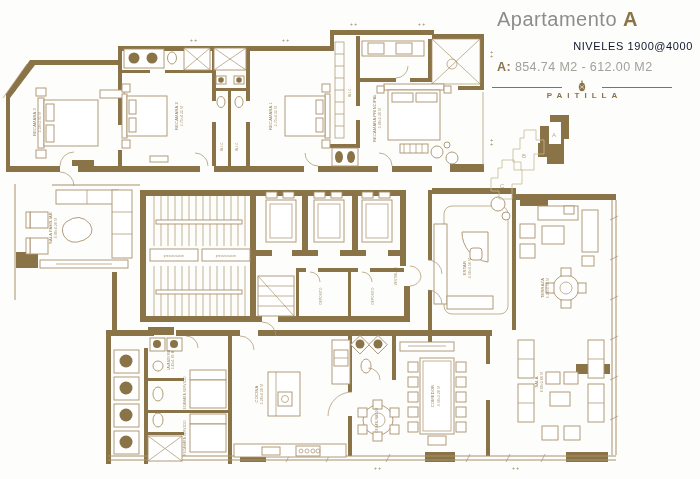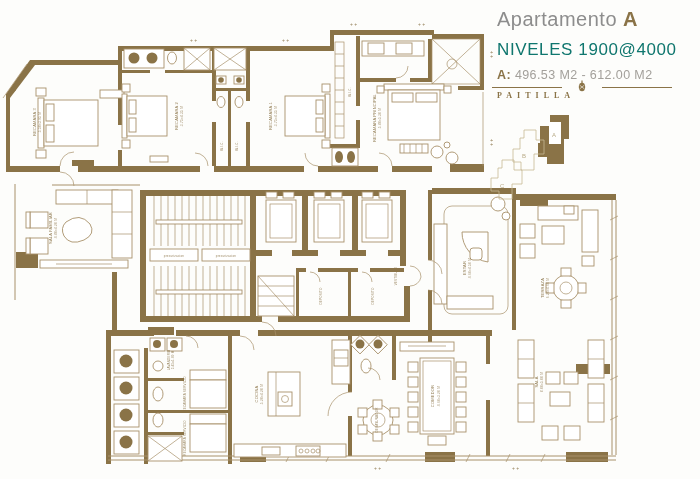--- a/index.html
+++ b/index.html
@@ -3,24 +3,24 @@
 <meta charset="utf-8">
 <style>
   html,body{margin:0;padding:0;background:#e8e8e8;}
   .page{position:relative;width:700px;height:479px;background:#fdfdfb;overflow:hidden;
         font-family:"Liberation Sans",sans-serif;padding-left:27px;}
   .plan{position:absolute;left:0;top:0;}
   
   .hdr{position:absolute;left:497px;top:8px;width:196px;}
   .hdr-title{font-size:20px;font-weight:300;color:#8d8d8d;letter-spacing:.5px;}
   .hdr-title b{color:var(--wall);font-weight:700;}
-  .hdr-sub{margin-top:9px;font-size:17px;color:#0f766e;letter-spacing:.6px;}
+  .hdr-sub{margin-top:9px;font-size:11px;color:#0f172a;letter-spacing:.6px;text-align:right;}
   .hdr-area{margin-top:8px;font-size:12.5px;color:#a3a09b;letter-spacing:.4px;}
   .hdr-area b{color:var(--wall);font-weight:700;}
-  .brand{position:absolute;left:492px;top:78px;width:180px;text-align:left;font-family:Liberation Serif, serif;}
+  .brand{position:absolute;left:492px;top:78px;width:180px;text-align:center;}
   .brand .rule{position:relative;height:11px;}
   .brand .rule:before,.brand .rule:after{content:"";position:absolute;top:9px;height:1px;width:70px;background:var(--wall);}
   .brand .rule:before{left:0;} .brand .rule:after{right:0;}
   .brand .emblem{position:absolute;left:50%;top:0;transform:translateX(-50%);}
   .brand .word{margin-top:2px;font-size:8px;font-weight:700;color:var(--wall);letter-spacing:5px;text-indent:5px;}
   
   svg text{font-family:"Liberation Sans",sans-serif;}
   .wall{fill:var(--wall);}
   .thin{stroke:var(--line);stroke-width:1;fill:none;}
   .hair{stroke:var(--line);stroke-width:.7;fill:none;}
@@ -524,21 +524,21 @@
       <path class="kp-o" d="M46,22 h12 v10 h8 v14 h-10 v16 h-13 v-8 h-8 v-13 h7 v-11 h4 z"></path>
       <text class="kp-t" x="44" y="50">B</text>
       <path class="kp-o" d="M24,52 h12 v10 h8 v14 h-10 v15 h-13 v-8 h-8 v-13 h7 v-10 h4 z"></path>
       <text class="kp-t" x="22" y="80">C</text>
     </g>
   </svg>
 
   <div class="hdr">
     <div class="hdr-title"><span>Apartamento</span>&nbsp;<b>A</b></div>
     <div class="hdr-sub">NIVELES 1900@4000</div>
-    <div class="hdr-area"><b>A:</b> <span>496.53 M2 - 612.00 M2</span></div>
+    <div class="hdr-area"><b>A:</b> <span>854.74 M2 - 612.00 M2</span></div>
   </div>
 
   <div class="brand">
     <div class="rule">
       <span class="emblem">
         <svg width="12" height="12" viewBox="0 0 12 12">
           <ellipse cx="6" cy="7" rx="3.2" ry="4.2" fill="var(--wall)"></ellipse>
           <rect x="5.4" y="0.5" width="1.2" height="3" fill="var(--wall)"></rect>
           <line x1="3.5" y1="5" x2="8.5" y2="9" stroke="#fdfdfb" stroke-width=".6"></line>
           <line x1="8.5" y1="5" x2="3.5" y2="9" stroke="#fdfdfb" stroke-width=".6"></line>

